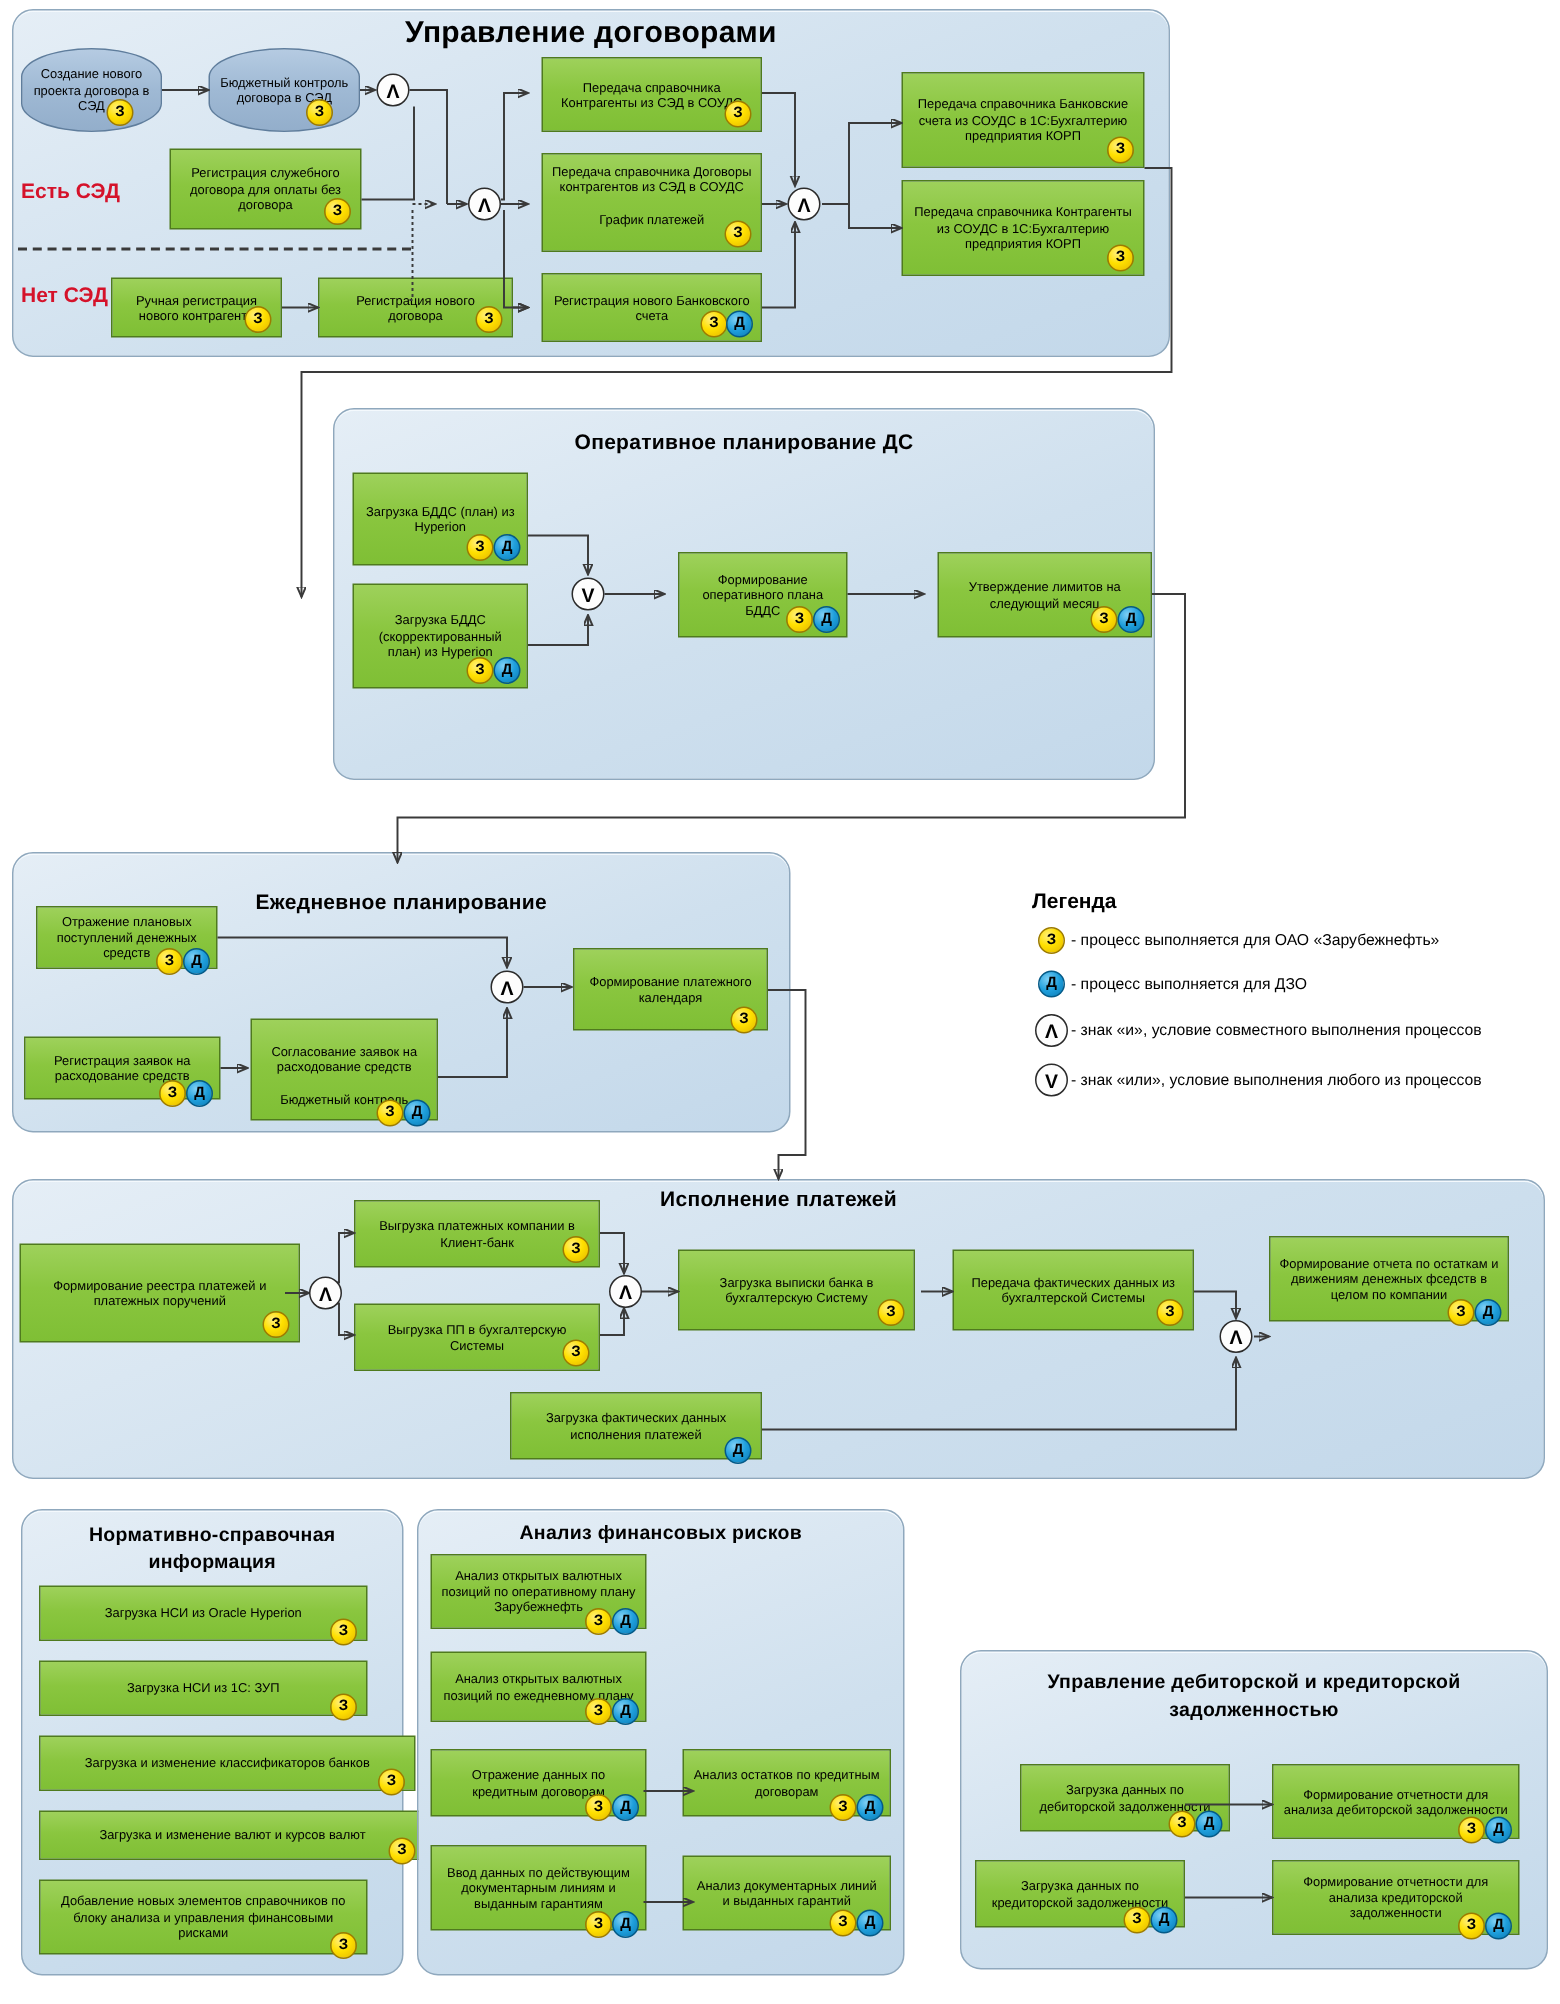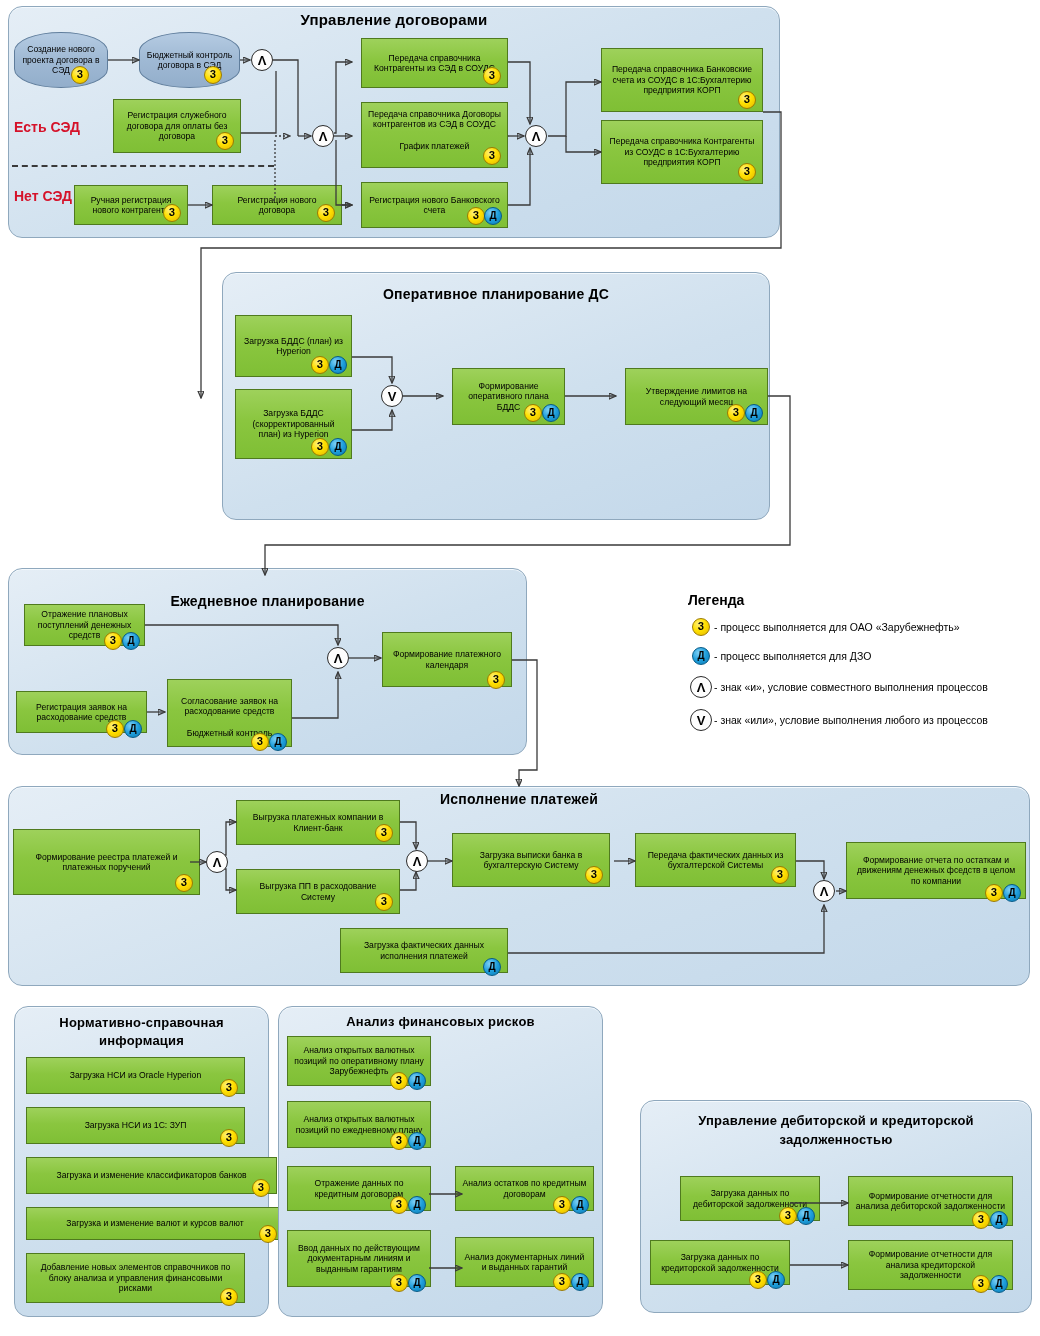--- a/index.html
+++ b/index.html
@@ -162,21 +162,21 @@
     <path d="M836,891 L846,891" marker-end="url(#ah)"></path>
 
     <path d="M429,1194 L462,1194" marker-end="url(#ah)"></path>
     <path d="M429,1268 L462,1268" marker-end="url(#ah)"></path>
 
     <path d="M790,1203 L848,1203" marker-end="url(#ah)"></path>
     <path d="M790,1265 L848,1265" marker-end="url(#ah)"></path>
   </svg>
 
   <div class="pool" style="left:8px; top:6px; width:772px; height:232px;"></div>
-  <div class="pool-title" style="left:8px; top:11px; width:772px; font-size:15px;">Управление договорами</div>
+  <div class="pool-title" style="left:8px; top:11px; width:772px; font-size:20px;">Управление договорами</div>
 
   <div class="side-label" style="left:14px; top:119px;">Есть СЭД</div>
   <div class="side-label" style="left:14px; top:188px;">Нет СЭД</div>
   <div class="dashed-sep" style="left:12px; top:165px; width:262px;"></div>
 
   <div class="node blue" style="left:14px; top:32px; width:94px; height:56px; font-size:8.6px;">
     <span class="txt">Создание нового проекта договора в СЭД</span>
     <span class="badge z" style="right:18px; bottom:3px;">З</span>
   </div>
 
@@ -324,40 +324,40 @@
     <span class="txt">Формирование реестра платежей и платежных поручений</span>
     <span class="badge z" style="right:6px; bottom:2px;">З</span>
   </div>
 
   <div class="node" style="left:236px; top:800px; width:164px; height:45px; font-size:8.6px;">
     <span class="txt">Выгрузка платежных компании в Клиент-банк</span>
     <span class="badge z" style="right:6px; bottom:2px;">З</span>
   </div>
 
   <div class="node" style="left:236px; top:869px; width:164px; height:45px; font-size:8.6px;">
-    <span class="txt">Выгрузка ПП в расходование Систему</span>
+    <span class="txt">Выгрузка ПП в бухгалтерскую Системы</span>
     <span class="badge z" style="right:6px; bottom:2px;">З</span>
   </div>
 
   <div class="node" style="left:452px; top:833px; width:158px; height:54px; font-size:8.6px;">
     <span class="txt">Загрузка выписки банка в бухгалтерскую Систему</span>
     <span class="badge z" style="right:6px; bottom:2px;">З</span>
   </div>
 
   <div class="node" style="left:635px; top:833px; width:161px; height:54px; font-size:8.6px;">
     <span class="txt">Передача фактических данных из бухгалтерской Системы</span>
     <span class="badge z" style="right:6px; bottom:2px;">З</span>
   </div>
 
   <div class="node" style="left:340px; top:928px; width:168px; height:45px; font-size:8.6px;">
     <span class="txt">Загрузка фактических данных исполнения платежей</span>
     <span class="badge d" style="right:6px; bottom:-4px;">Д</span>
   </div>
 
-  <div class="node" style="left:846px; top:842px; width:180px; height:57px; font-size:8.6px;justify-content:center;">
+  <div class="node" style="left:846px; top:824px; width:160px; height:57px; font-size:8.6px;justify-content:center;">
     <span class="txt">Формирование отчета по остаткам и движениям денежных фседств в целом по компании</span>
     <span class="badge z" style="right:22px; bottom:-4px;">З</span>
     <span class="badge d" style="right:4px; bottom:-4px;">Д</span>
   </div>
 
   <div class="gate" style="left:206px; top:851px;">Λ</div>
   <div class="gate" style="left:406px; top:850px;">Λ</div>
   <div class="gate" style="left:813px; top:880px;">Λ</div>
 
   <div class="pool" style="left:14px; top:1006px; width:255px; height:311px;"></div>

